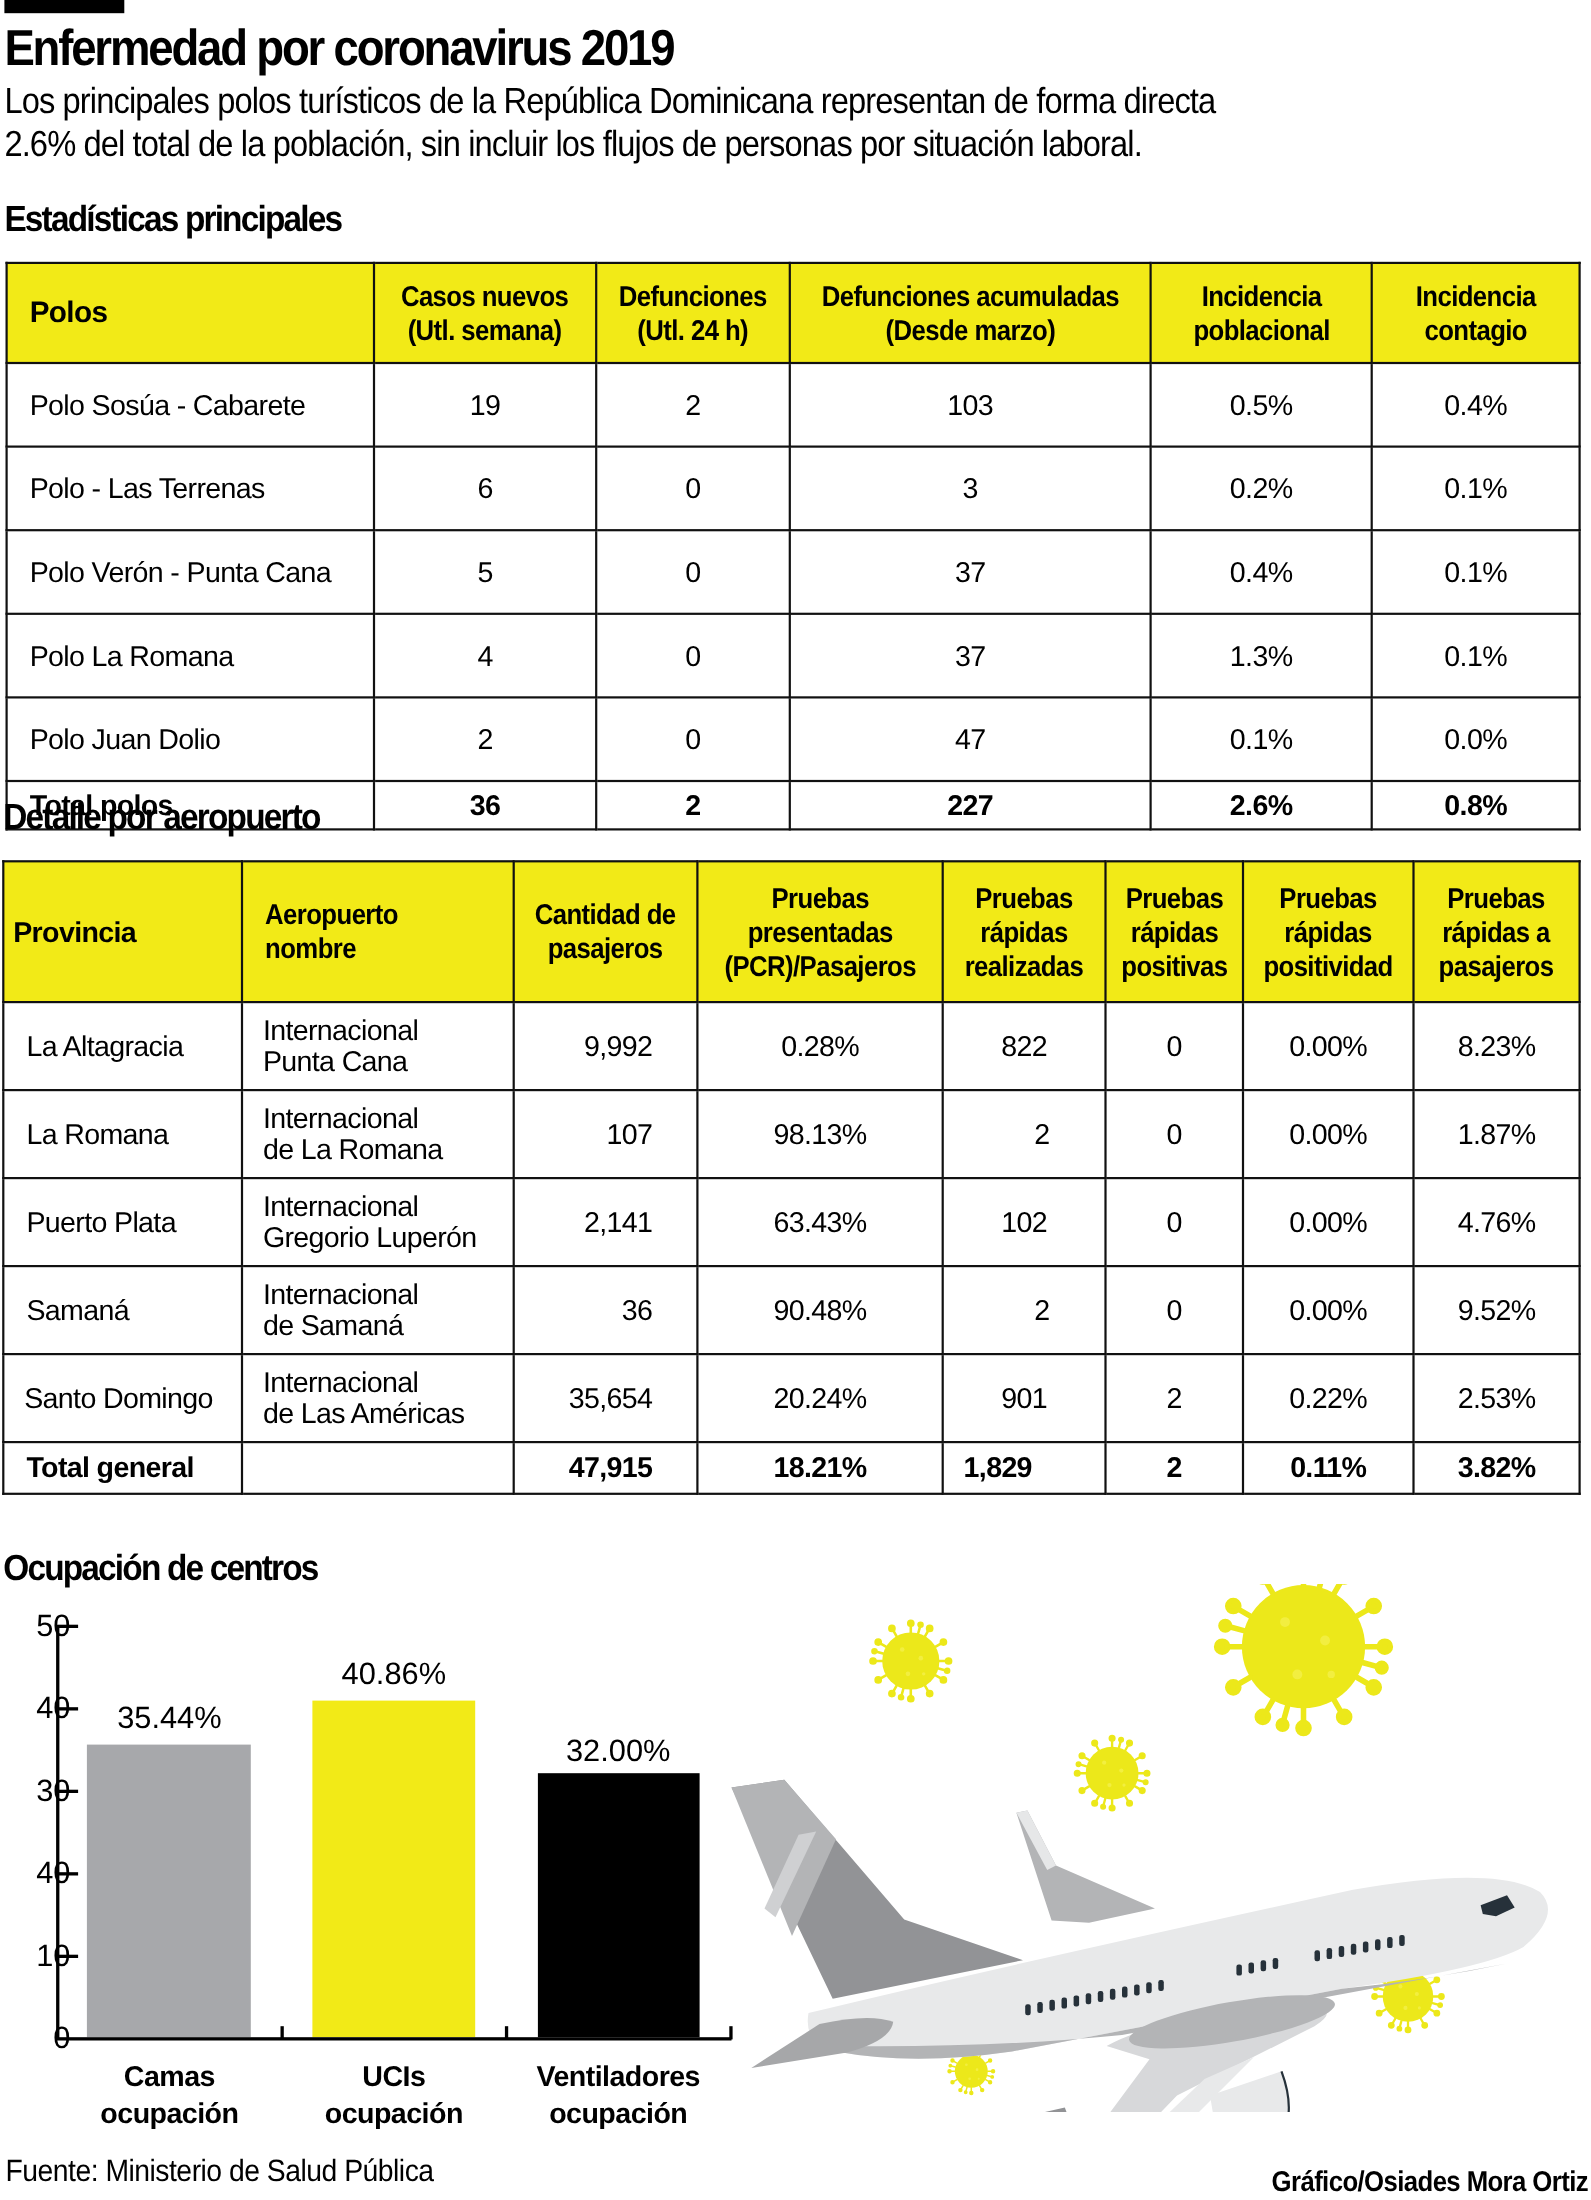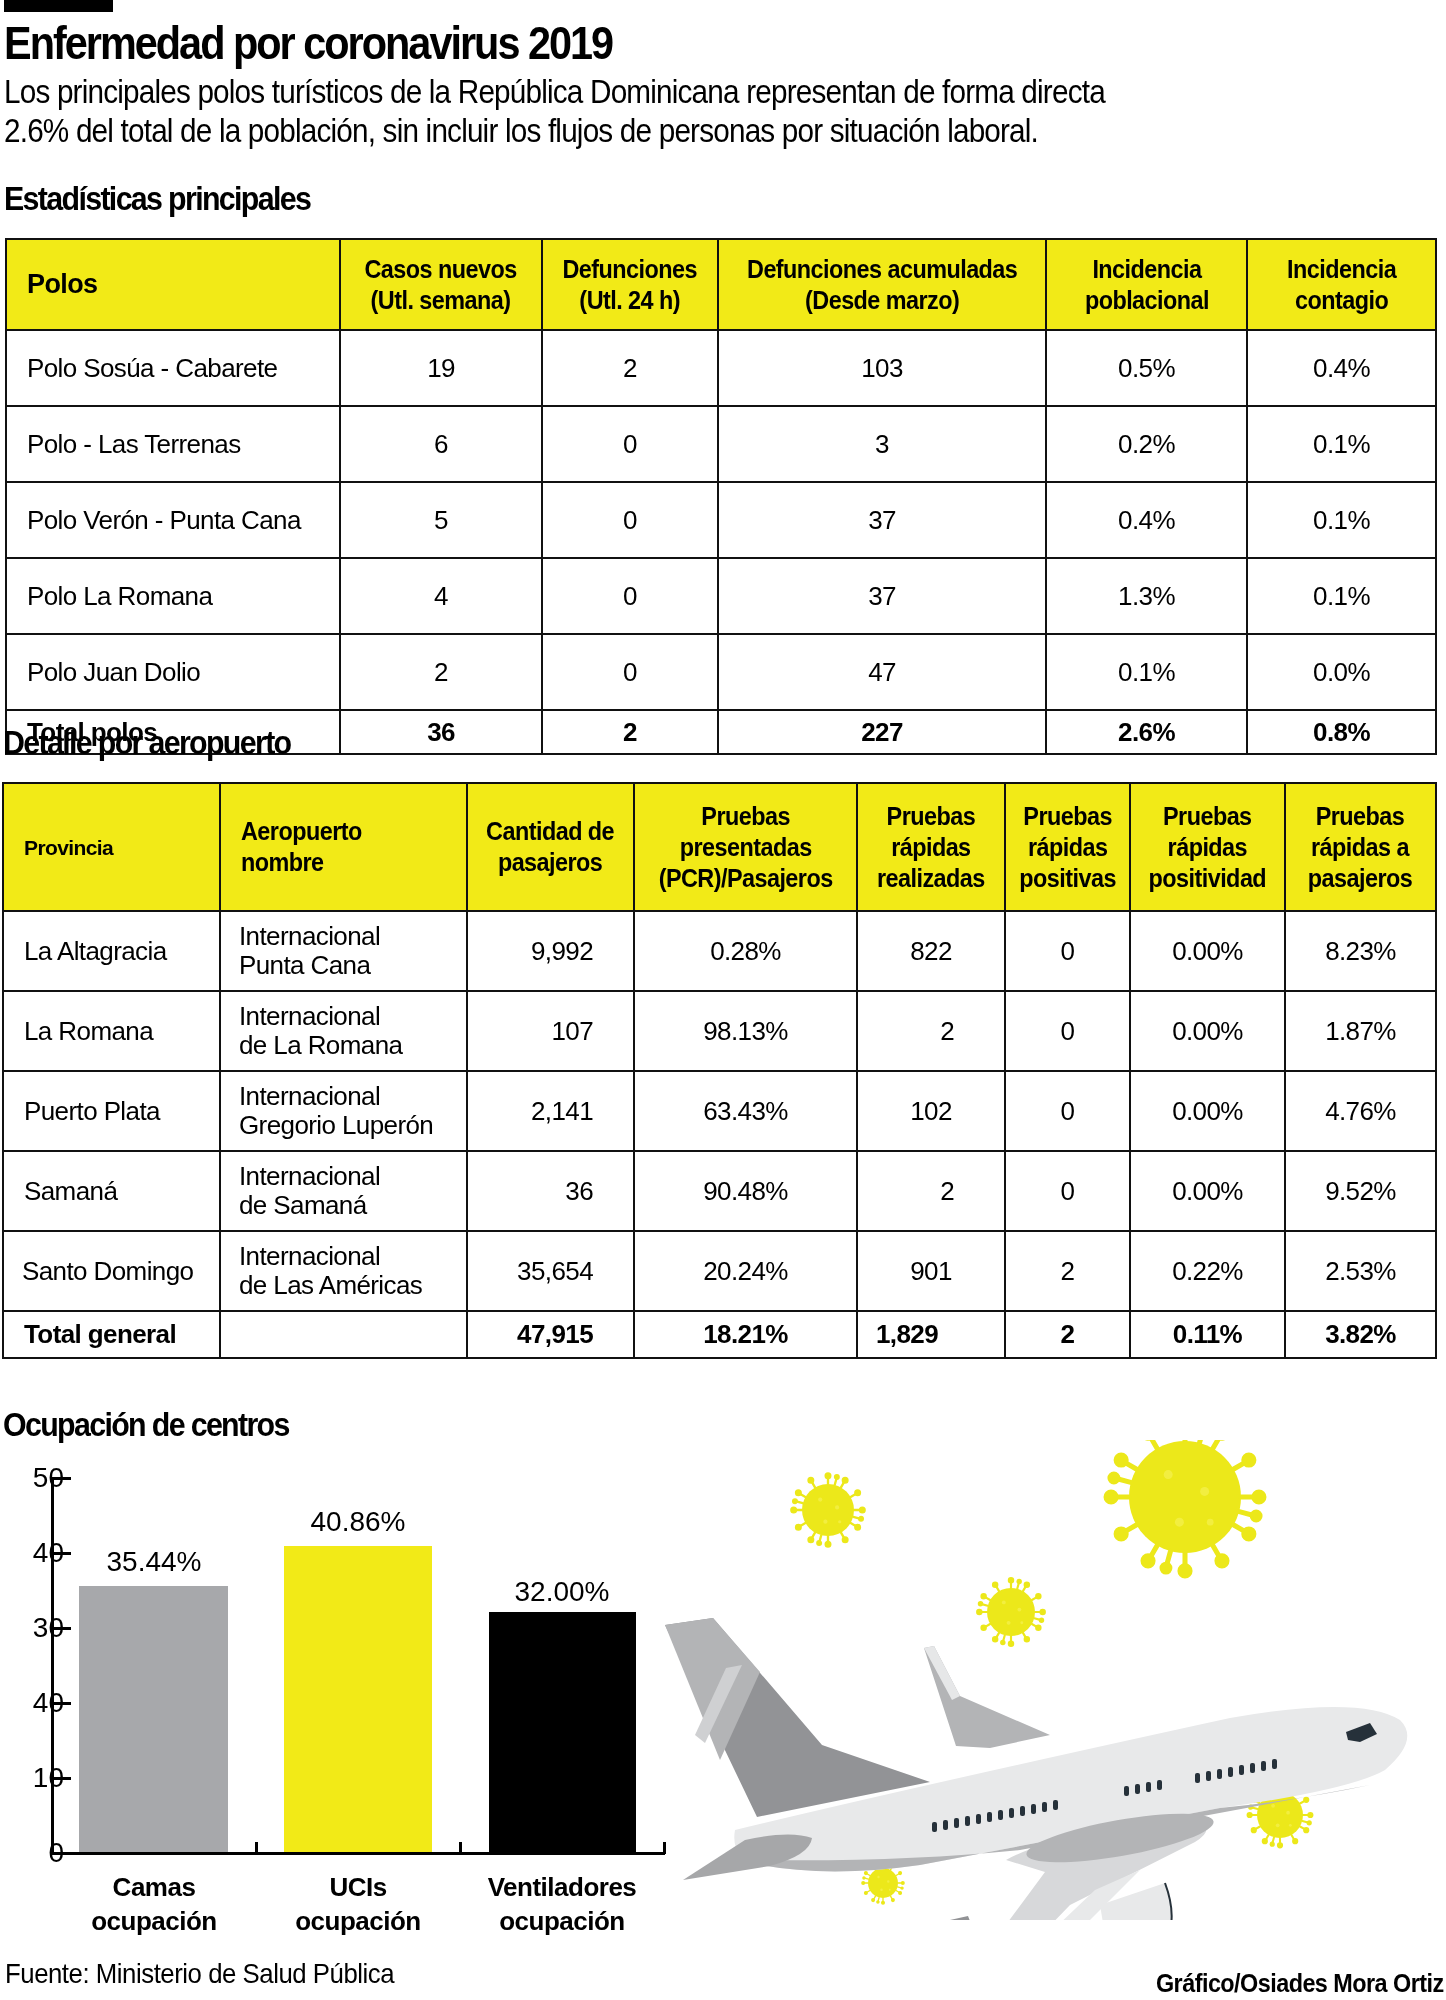--- a/index.html
+++ b/index.html
@@ -23,21 +23,21 @@
     #t1 tr.head { height: 91px; }
     #t1 tr.body { height: 76px; }
     #t1 tr.total { height: 44px; }
     #t1 th.polos { text-align: left; padding-left: 20px; font-size: 27px; }
 
     #t2 { left: 2px; top: 782px; width: 1433px; }
     #t2 tr.head { height: 128px; }
     #t2 tr.body { height: 80px; }
     #t2 tr.total { height: 47px; }
     #t2 td.airport { text-align: left; padding-left: 18px; line-height: 29px; }
-    #t2 th.prov { text-align: left; padding-left: 20px; font-size: 21px; }
+    #t2 th.prov { text-align: left; padding-left: 8px; font-size: 26px; }
     #t2 th.aero { text-align: left; padding-left: 20px; }
 
     
     .chart { left: 0; top: 1440px; width: 700px; height: 440px; }
     .y-axis-line { position: absolute; left: 51px; top: 38px; width: 3px; height: 376px; background: #000; }
     .x-axis-line { position: absolute; left: 51px; top: 412px; width: 614px; height: 3px; background: #000; }
     .ytick { position: absolute; left: 51px; width: 20px; height: 3px; background: #000; }
     .xtick { position: absolute; top: 402px; width: 3px; height: 12px; background: #000; }
     .ylabel { position: absolute; left: 0; width: 44px; text-align: right; font-size: 28px; line-height: 28px; padding-left: 20px; }
     .bar { position: absolute; bottom: 28px; }

